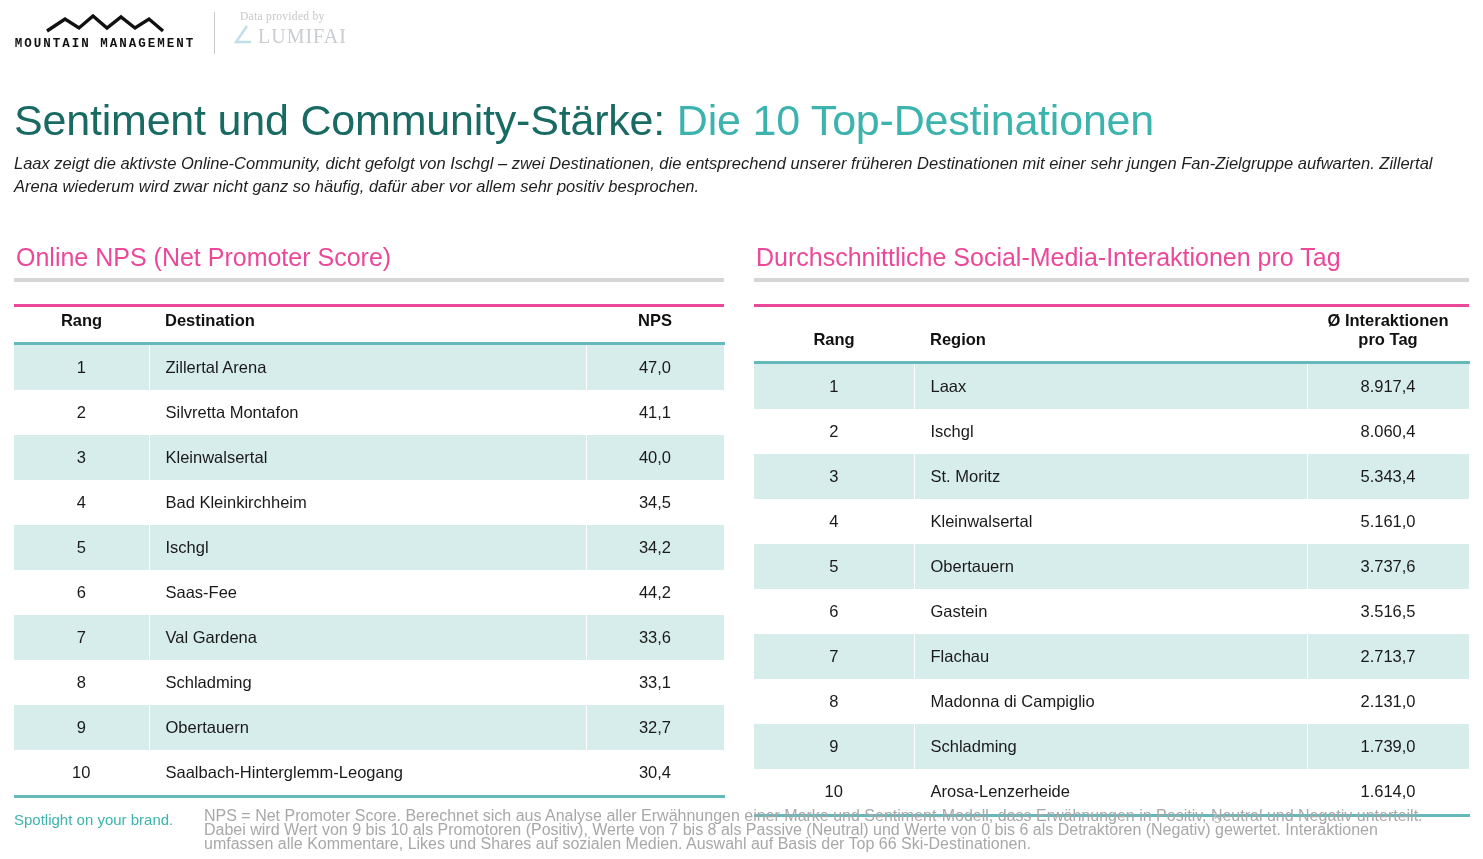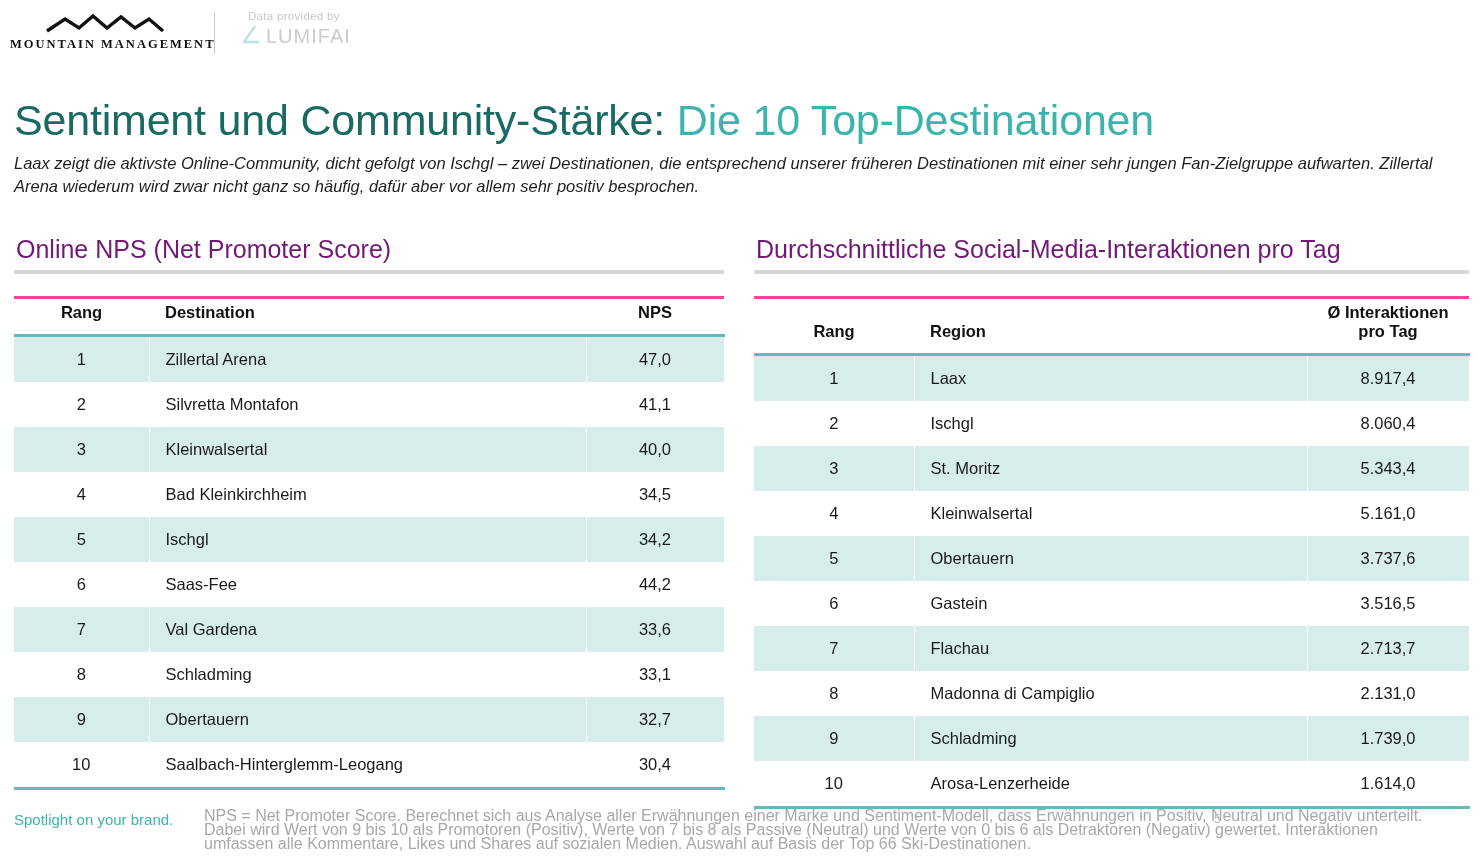--- a/index.html
+++ b/index.html
@@ -29,32 +29,33 @@
     width: 190px;
     text-align: center;
   }
   .mm-peaks { display: block; margin: 0 auto 3px auto; }
   .mm-word {
     font-size: 12.5px;
     font-weight: bold;
     letter-spacing: 2.0px;
     color: #111111;
     white-space: nowrap;
-    font-family: Liberation Serif, serif;
+    font-family: Liberation Mono, monospace;
   }
   .brand-divider {
     position: absolute;
     left: 214px; top: 12px;
     width: 1px; height: 42px;
     background: #c9c9c9;
   }
   .lumifai {
     position: absolute;
-    left: 240px; top: 10px;
+    left: 232px; top: 10px;
     width: 180px;
+    font-family: Liberation Serif, serif;
   }
   .lumifai-sub {
     font-size: 11.5px;
     color: #c4c7ca;
     letter-spacing: .3px;
     margin-left: 8px;
     margin-bottom: 1px;
     white-space: nowrap;
   }
   .lumifai-row { display: flex; align-items: center; gap: 4px; }
@@ -90,24 +91,24 @@
   }
 
   
   .panel { position: absolute; top: 226px; }
   .panel-left  { left: 14px;  width: 710px; }
   .panel-right { left: 754px; width: 715px; }
 
   .section-title {
     font-size: 25px;
     line-height: 30px;
-    color: #701a75;
+    color: #ec4899;
     font-family: "Liberation Sans Narrow", "Liberation Sans", sans-serif;
     white-space: nowrap;
-    margin: 8px 0 6px 2px;
+    margin: 16px 0 6px 2px;
   }
   .rule-gray {
     height: 4px;
     background: #d6d6d6;
     margin-bottom: 22px;
   }
 
   
   table.data {
     width: 100%;

